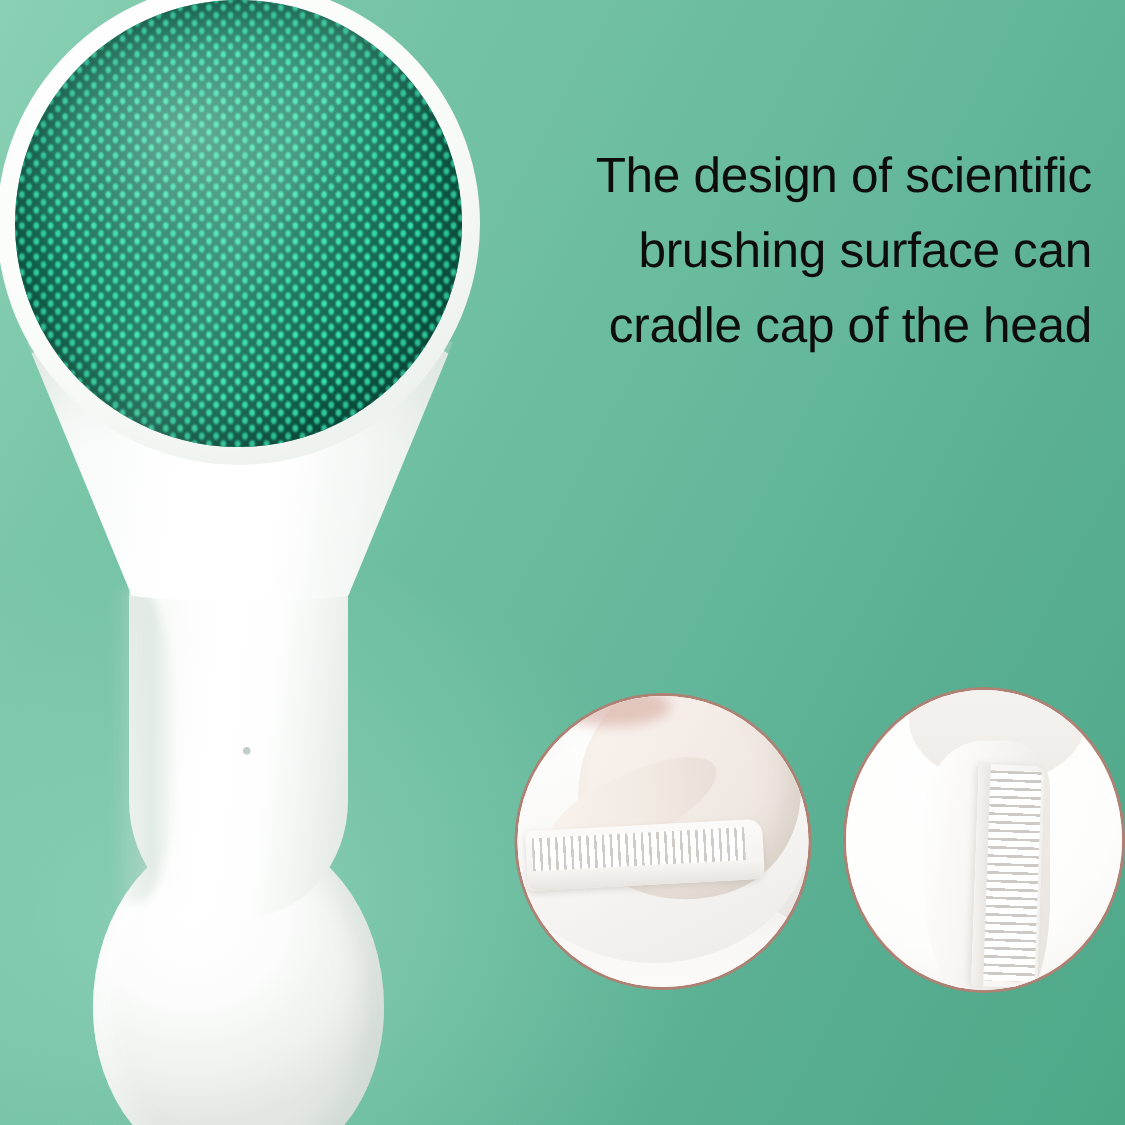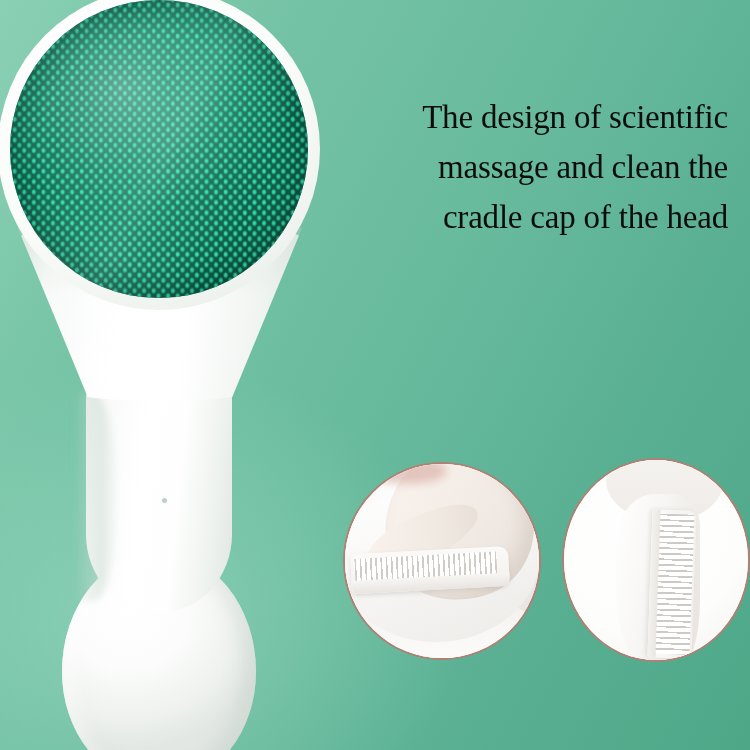--- a/index.html
+++ b/index.html
@@ -171,21 +171,21 @@
     position: absolute;
     right: 22px;
     top: 92px;
     width: 400px;
     text-align: right;
     color: #0d0d0d;
     font-size: 33px;
     line-height: 50px;
     letter-spacing: -0.2px;
   }
-  .copy div { white-space: nowrap; font-family: Liberation Serif, serif; }
+  .copy div { white-space: nowrap; }
 
   
   .inset {
     position: absolute;
     border-radius: 50%;
     overflow: hidden;
     border: 2px solid #ae8174;
     box-sizing: border-box;
     background: #f7f5f3;
   }
@@ -328,21 +328,21 @@
       <div class="bristles"></div>
       <div class="bristles-hl"></div>
       <div class="disc-sheen"></div>
       <div class="disc-vignette"></div>
     </div>
 
   </div>
 
   <div class="copy">
     <div>The design of scientific</div>
-    <div>massage and clean the</div>
+    <div>brushing surface can</div>
     <div>cradle cap of the head</div>
   </div>
 
   <div class="inset inset-a">
     <div class="inset-bgA"></div>
     <div class="a-lowerlip"></div>
     <div class="a-plate"></div>
     <div class="a-brushbody"></div>
     <div class="a-brushneck"></div>
     <div class="a-pinktop"></div>

